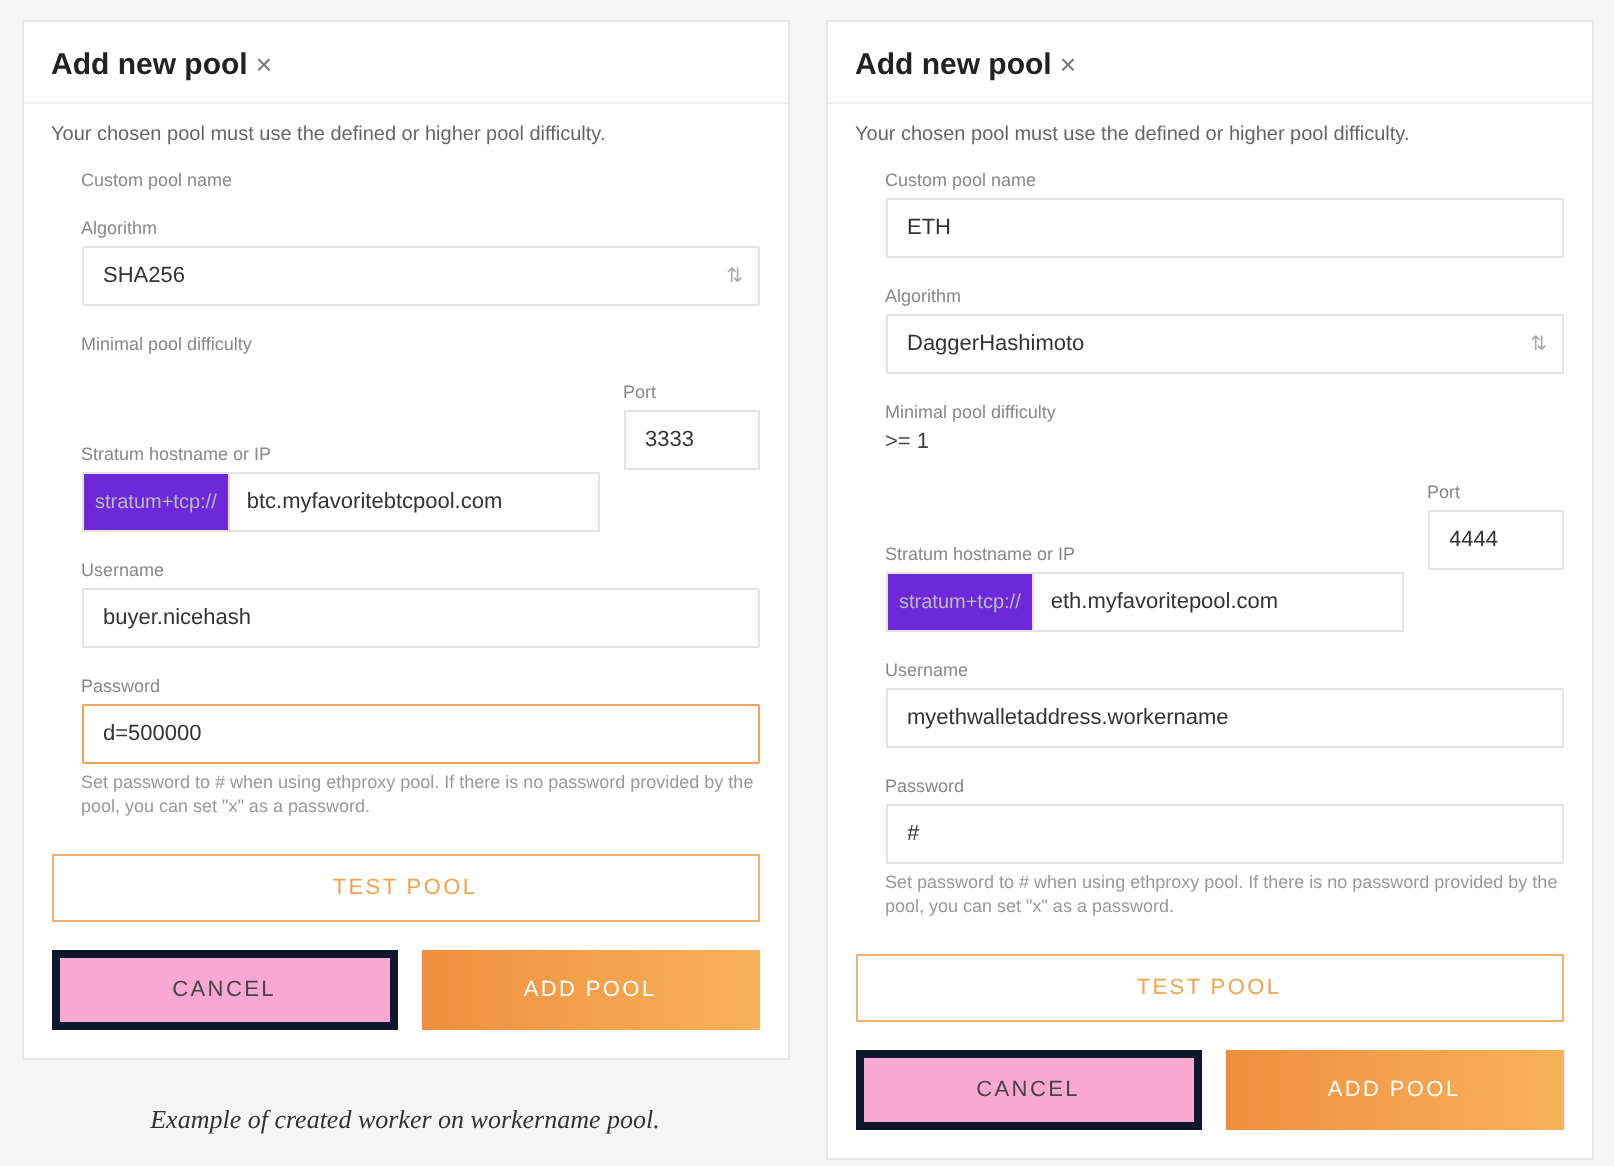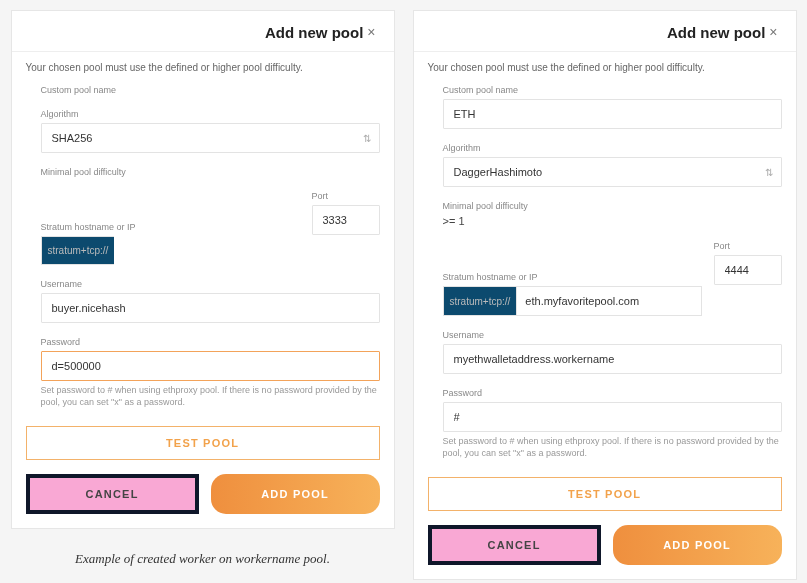--- a/index.html
+++ b/index.html
@@ -18,21 +18,21 @@
   }
   .col { width: 384px; }
   .dialog {
     background: #fff;
     border: 1px solid #e6e6e6;
     padding: 0;
   }
   .dlg-head {
     display: flex;
     align-items: center;
-    justify-content: flex-end;
+    justify-content: flex-start;
     padding: 12px 14px 10px 14px;
     border-bottom: 1px solid #eee;
   }
   .dlg-title {
     font-size: 15px;
     font-weight: 700;
     color: #222;
   }
   .close {
     font-size: 14px;
@@ -88,21 +88,21 @@
   .stratum-group {
     display: flex;
     align-items: stretch;
   }
   .prefix {
     border: 1px solid #e3e3e3;
     border-right: none;
     padding: 8px 6px;
     font-size: 10px;
     color: #bbb;
-    background: #0c4a6e;
+    background: #6d28d9;
     white-space: nowrap;
     display: flex;
     align-items: center;
   }
   .stratum-inp {
     flex: 1;
     border: 1px solid #e3e3e3;
     padding: 8px 8px;
     font-size: 11px;
     color: #333;
@@ -112,21 +112,21 @@
     font-size: 9px;
     color: #999;
     margin-top: 4px;
     line-height: 1.3;
   }
   .btn {
     width: 100%;
     padding: 10px 0;
     font-size: 11px;
     letter-spacing: 1.2px;
-    font-weight: 700;
+    font-weight: 400;
     text-align: center;
     border: none;
     cursor: pointer;
   }
   .btn-test {
     background: #fff;
     color: #f2a24b;
     border: 1px solid #f3b26a;
     margin-top: 14px;
   }
@@ -136,21 +136,20 @@
     margin-top: 14px;
   }
   .btn-cancel {
     background: #f9a8d4;
     color: #444;
     border: 4px solid #0f172a;
   }
   .btn-add {
     background: linear-gradient(90deg, #ef8f3e 0%, #f7b25a 100%);
     color: #fff;
-    border-radius: 15px;
   }
   .caption {
     text-align: center;
     font-style: italic;
     font-family: Georgia, "Times New Roman", serif;
     font-size: 13px;
     color: #333;
     margin-top: 22px;
   }
 </style>
@@ -182,20 +181,21 @@
 
         <div class="field">
           <label class="field-label">Minimal pool difficulty</label>
         </div>
 
         <div class="row field">
           <div class="stratum-col">
             <label class="field-label">Stratum hostname or IP</label>
             <div class="stratum-group">
               <span class="prefix">stratum+tcp://</span>
+              <input class="stratum-inp" value="btc.myfavoritebtcpool.com" style="">
             </div>
           </div>
           <div class="port-col">
             <label class="field-label">Port</label>
             <input class="inp" value="3333" style="">
           </div>
         </div>
 
         <div class="field">
           <label class="field-label">Username</label>

